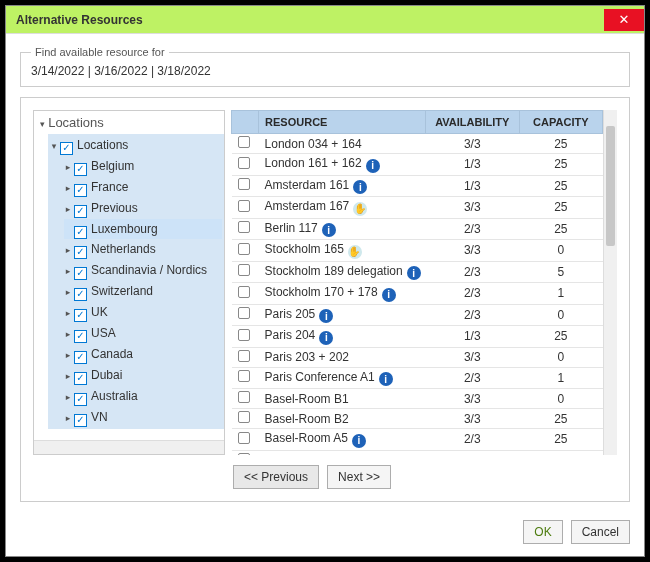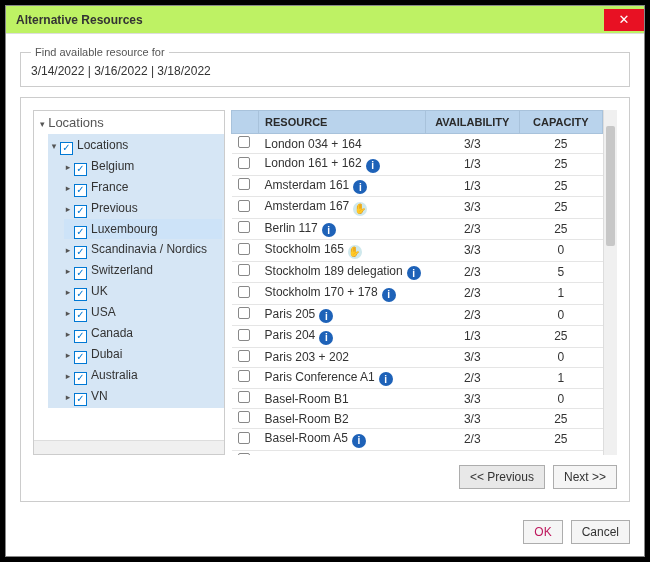--- a/index.html
+++ b/index.html
@@ -33,24 +33,24 @@
   thead th.center { text-align:center;}
   tbody td { font-size:12px; color:#333; padding:2px 6px; border-bottom:1px solid #e5e5e5; height:18px; white-space:nowrap;}
   tbody td.center { text-align:center;}
   .rchk { display:inline-block; width:12px; height:12px; border:1px solid #888; border-radius:2px; background:#fff;}
   col.ck{width:26px;} col.res{width:160px;} col.av{width:90px;} col.cap{width:80px;}
   .icn { display:inline-flex; width:14px; height:14px; border-radius:50%; font-size:10px; font-weight:700; align-items:center; justify-content:center; vertical-align:-2px; margin-left:4px;}
   .icn.info{ background:#1e62b8; color:#fff;}
   .icn.hand{ background:#cfe8ec; color:#2b7a8c;}
   .vscroll { width:14px; background:#f0f0f0; border-left:1px solid #ddd; position:relative;}
   .vscroll .thumb{ position:absolute; left:2px; right:2px; top:16px; height:120px; background:#c7c7c7; border-radius:2px;}
-  .pager { display:flex; gap:8px; margin-top:10px; justify-content:flex-end; padding-left:200px;}
+  .pager { display:flex; gap:8px; margin-top:10px; justify-content:flex-start; padding-left:200px;}
   .btn { font-size:12px; padding:4px 10px; border:1px solid #adadad; background:#f5f5f5; color:#333;}
   .btn.active { background:#e8e8e8; }
-  .btn[disabled]{ color:#be185d;}
+  .btn[disabled]{ color:#4d7c0f;}
   .footer { position:absolute; right:14px; bottom:12px; display:flex; gap:8px;}
   .tri::before{content:"▸"; font-size:9px;}
   .tri.down::before{content:"▾";}
 </style>
 </head>
 <body>
 
 <div class="dialog">
   <div class="titlebar">
     <span class="title">Alternative Resources</span>
@@ -72,20 +72,21 @@
         <div class="tree-head"><span class="tri down"></span> <span>Locations</span></div>
         <div class="tree-body">
           <ul>
             <li class="root">
               <span class="caret tri down"></span><span class="chk checked"></span><span>Locations</span>
               <ul id="tree-items">
                     <li><span class="caret tri"></span><span class="chk checked"></span><span>Belgium</span></li>
                     <li><span class="caret tri"></span><span class="chk checked"></span><span>France</span></li>
                     <li><span class="caret tri"></span><span class="chk checked"></span><span>Previous</span></li>
                     <li class="sel"><span class="caret"></span><span class="chk checked"></span><span>Luxembourg</span></li>
+                    <li><span class="caret tri"></span><span class="chk checked"></span><span>Netherlands</span></li>
                     <li><span class="caret tri"></span><span class="chk checked"></span><span>Scandinavia / Nordics</span></li>
                     <li><span class="caret tri"></span><span class="chk checked"></span><span>Switzerland</span></li>
                     <li><span class="caret tri"></span><span class="chk checked"></span><span>UK</span></li>
                     <li><span class="caret tri"></span><span class="chk checked"></span><span>USA</span></li>
                     <li><span class="caret tri"></span><span class="chk checked"></span><span>Canada</span></li>
                     <li><span class="caret tri"></span><span class="chk checked"></span><span>Dubai</span></li>
                     <li><span class="caret tri"></span><span class="chk checked"></span><span>Australia</span></li>
                     <li><span class="caret tri"></span><span class="chk checked"></span><span>VN</span></li>
                   </ul>
             </li>

